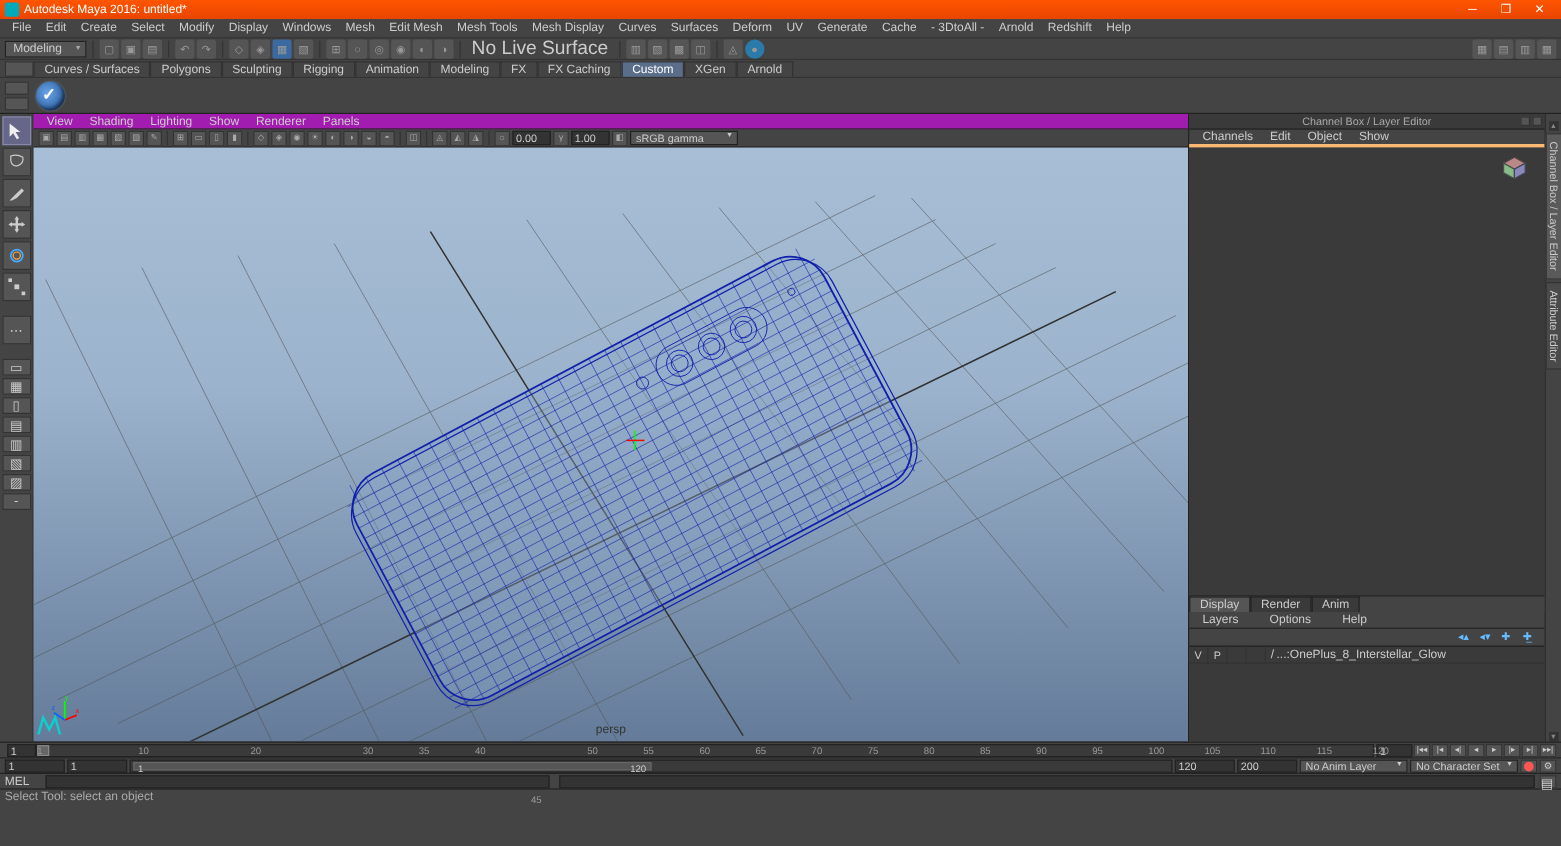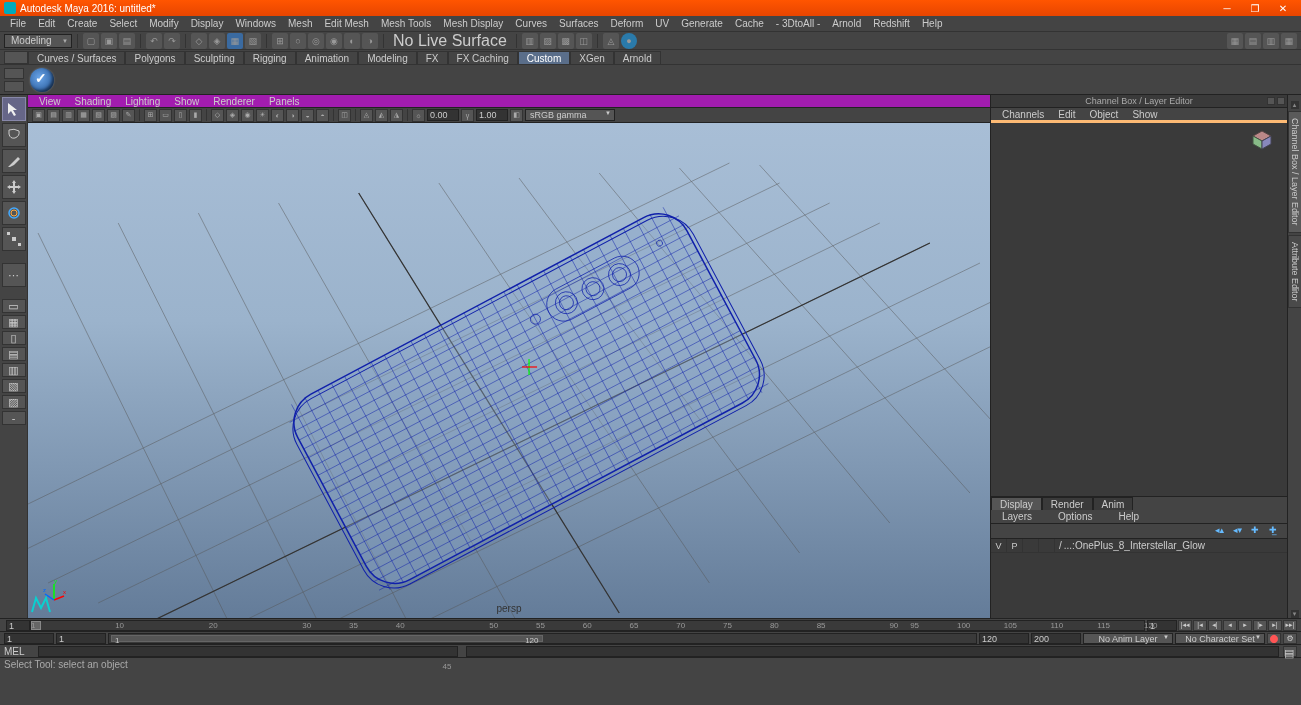--- a/index.html
+++ b/index.html
@@ -92,21 +92,21 @@
 .timeline .slider { flex: 1; height: 11px; background: #3a3a3a; border: 1px solid #222; position: relative; font-size: 8px; color: #999; }
 .timeline .slider .tick { position: absolute; top: 0; font-size: 8px; color: #999; }
 .timeline .slider .cur { position: absolute; left: 0; width: 10px; height: 100%; background: #666; border: 1px solid #888;}
 .timeline .endbox { width: 40px; height: 11px; background: #333; border: 1px solid #222; font-size: 9px; padding: 0 2px; margin-left: 2px; }
 .timeline .playbtn { width: 14px; height: 11px; background: #555; border: 1px solid #333; display: flex; align-items: center; justify-content: center; font-size: 7px; cursor: pointer; margin-left: 1px; }
 
 .rangeline { height: 13px; background: #444; display: flex; align-items: center; border-top: 1px solid #222; padding: 0 4px; gap: 2px; }
 .rangeline .numbox { width: 50px; height: 11px; background: #333; border: 1px solid #222; font-size: 9px; padding: 0 2px; }
 .rangeline .bar { flex: 1; height: 11px; background: #3a3a3a; border: 1px solid #222; position: relative; }
 .rangeline .bar .inner { position: absolute; left: 2px; right: 50%; top: 1px; bottom: 1px; background: #555; border: 1px solid #666; display:flex; justify-content:space-between; padding:0 3px; font-size:8px;}
-.rangeline .dd3 { width: 90px; height: 11px; background: #555; border: 1px solid #222; font-size: 9px; padding: 0 4px; position: relative; text-align: center; }
+.rangeline .dd3 { width: 90px; height: 11px; background: #555; border: 1px solid #222; font-size: 9px; padding: 0 4px; position: relative; }
 .rangeline .dd3::after { content:"▼"; position:absolute; right:3px; font-size:6px;}
 .rangeline .ico2 { width: 14px; height: 11px; background: #555; border: 1px solid #333; font-size: 8px; display: flex; align-items: center; justify-content: center; }
 
 .cmdline { height: 13px; background: #444; display: flex; align-items: center; border-top: 1px solid #222; padding: 0 4px; gap: 4px; }
 .cmdline .lbl { font-size: 10px; width: 30px; }
 .cmdline .inp { width: 420px; height: 11px; background: #333; border: 1px solid #222; }
 .cmdline .out { flex: 1; height: 11px; background: #333; border: 1px solid #222; margin-left: 4px;}
 .cmdline .btn { width: 14px; height: 11px; background: #555; border: 1px solid #333; }
 
 .helpline { height: 13px; background: #444; display: flex; align-items: center; border-top: 1px solid #222; padding: 0 4px; font-size: 10px; color: #aaa; }
@@ -492,21 +492,21 @@
       <div class="tick" style="left: 32.7731%;">40</div>
       <div class="tick" style="left: 36.9748%; margin-top: 41px;">45</div>
       <div class="tick" style="left: 41.1765%;">50</div>
       <div class="tick" style="left: 45.3782%;">55</div>
       <div class="tick" style="left: 49.5798%;">60</div>
       <div class="tick" style="left: 53.7815%;">65</div>
       <div class="tick" style="left: 57.9832%;">70</div>
       <div class="tick" style="left: 62.1849%;">75</div>
       <div class="tick" style="left: 66.3866%;">80</div>
       <div class="tick" style="left: 70.5882%;">85</div>
-      <div class="tick" style="left: 74.7899%; margin-left: 26px;">90</div>
+      <div class="tick" style="left: 74.7899%;">90</div>
       <div class="tick" style="left: 78.9916%;">95</div>
       <div class="tick" style="left: 83.1933%;">100</div>
       <div class="tick" style="left: 87.395%;">105</div>
       <div class="tick" style="left: 91.5966%;">110</div>
       <div class="tick" style="left: 95.7983%;">115</div>
       <div class="tick" style="left: 100%;">120</div>
     </div>
   <div class="endbox" style="width:30px">1</div>
   <div class="playbtn">|◂◂</div>
   <div class="playbtn">|◂</div>

